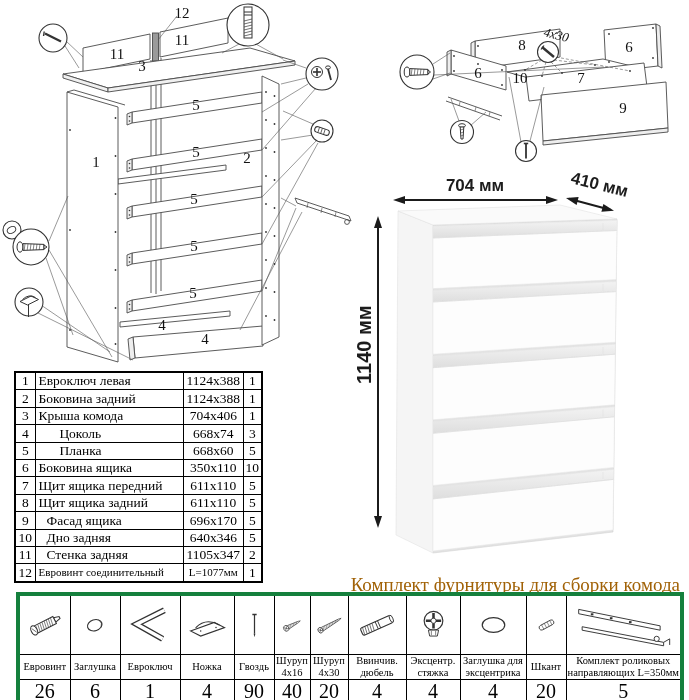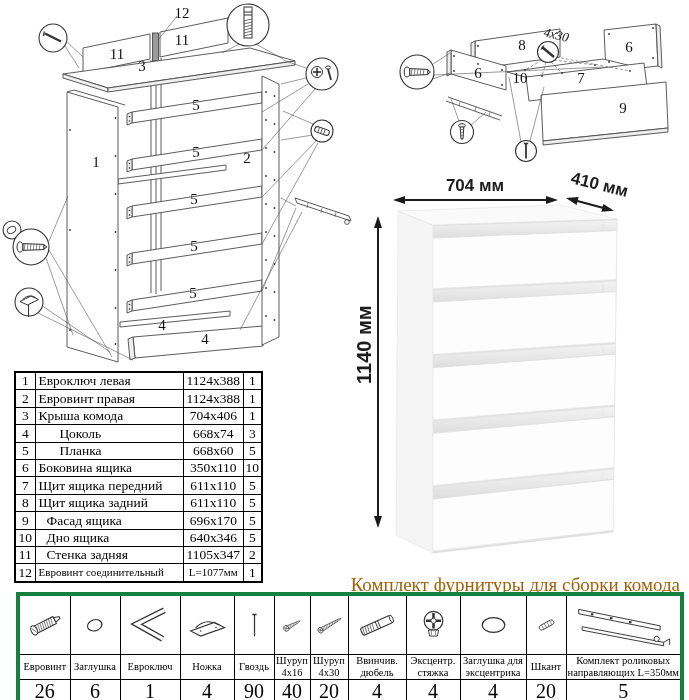--- a/index.html
+++ b/index.html
@@ -408,21 +408,21 @@
       </colgroup>
   <tbody>
         <tr>
           <td class="num">1</td>
           <td class="name">Евроключ левая</td>
           <td class="size">1124x388</td>
           <td class="qty">1</td>
         </tr>
         <tr>
           <td class="num">2</td>
-          <td class="name">Евровинт правая</td>
+          <td class="name">Боковина задний</td>
           <td class="size">1124x388</td>
           <td class="qty">1</td>
         </tr>
         <tr>
           <td class="num">3</td>
           <td class="name">Крыша комода</td>
           <td class="size">704x406</td>
           <td class="qty">1</td>
         </tr>
         <tr>
@@ -456,21 +456,21 @@
           <td class="qty">5</td>
         </tr>
         <tr>
           <td class="num">9</td>
           <td class="name ind1">Фасад ящика</td>
           <td class="size">696x170</td>
           <td class="qty">5</td>
         </tr>
         <tr>
           <td class="num">10</td>
-          <td class="name ind1">Дно ящика</td>
+          <td class="name ind1">Дно задняя</td>
           <td class="size">640x346</td>
           <td class="qty">5</td>
         </tr>
         <tr>
           <td class="num">11</td>
           <td class="name ind1">Стенка задняя</td>
           <td class="size">1105x347</td>
           <td class="qty">2</td>
         </tr>
         <tr>

